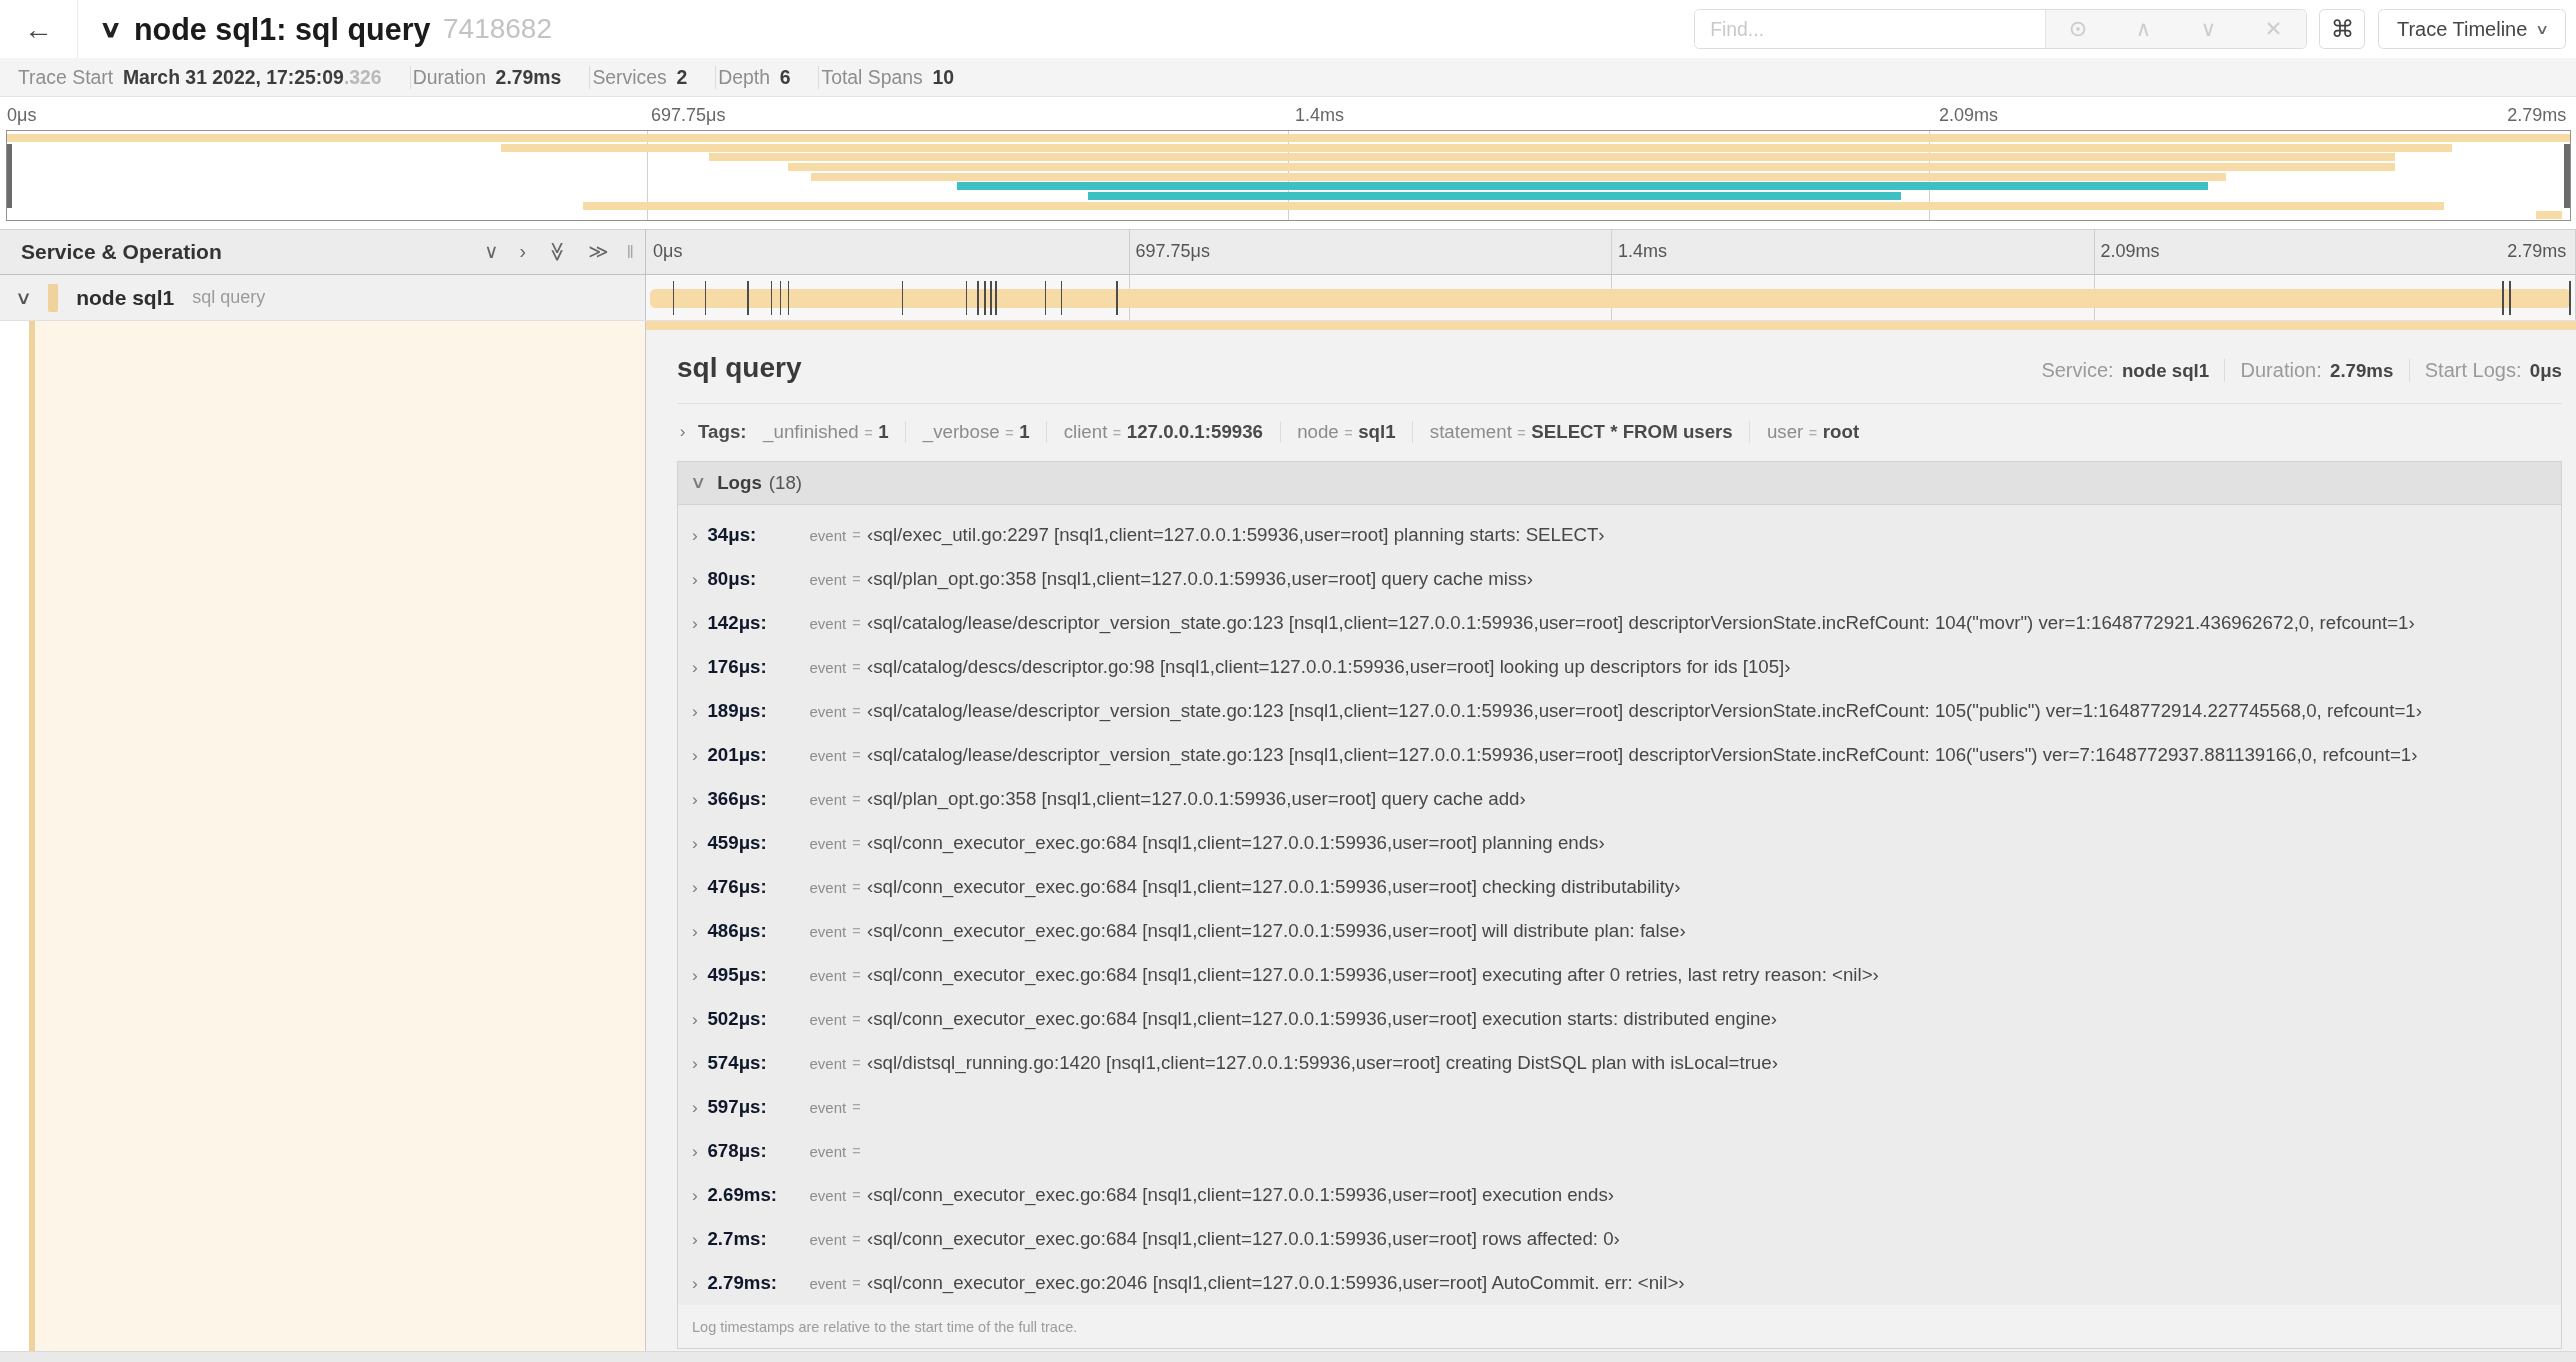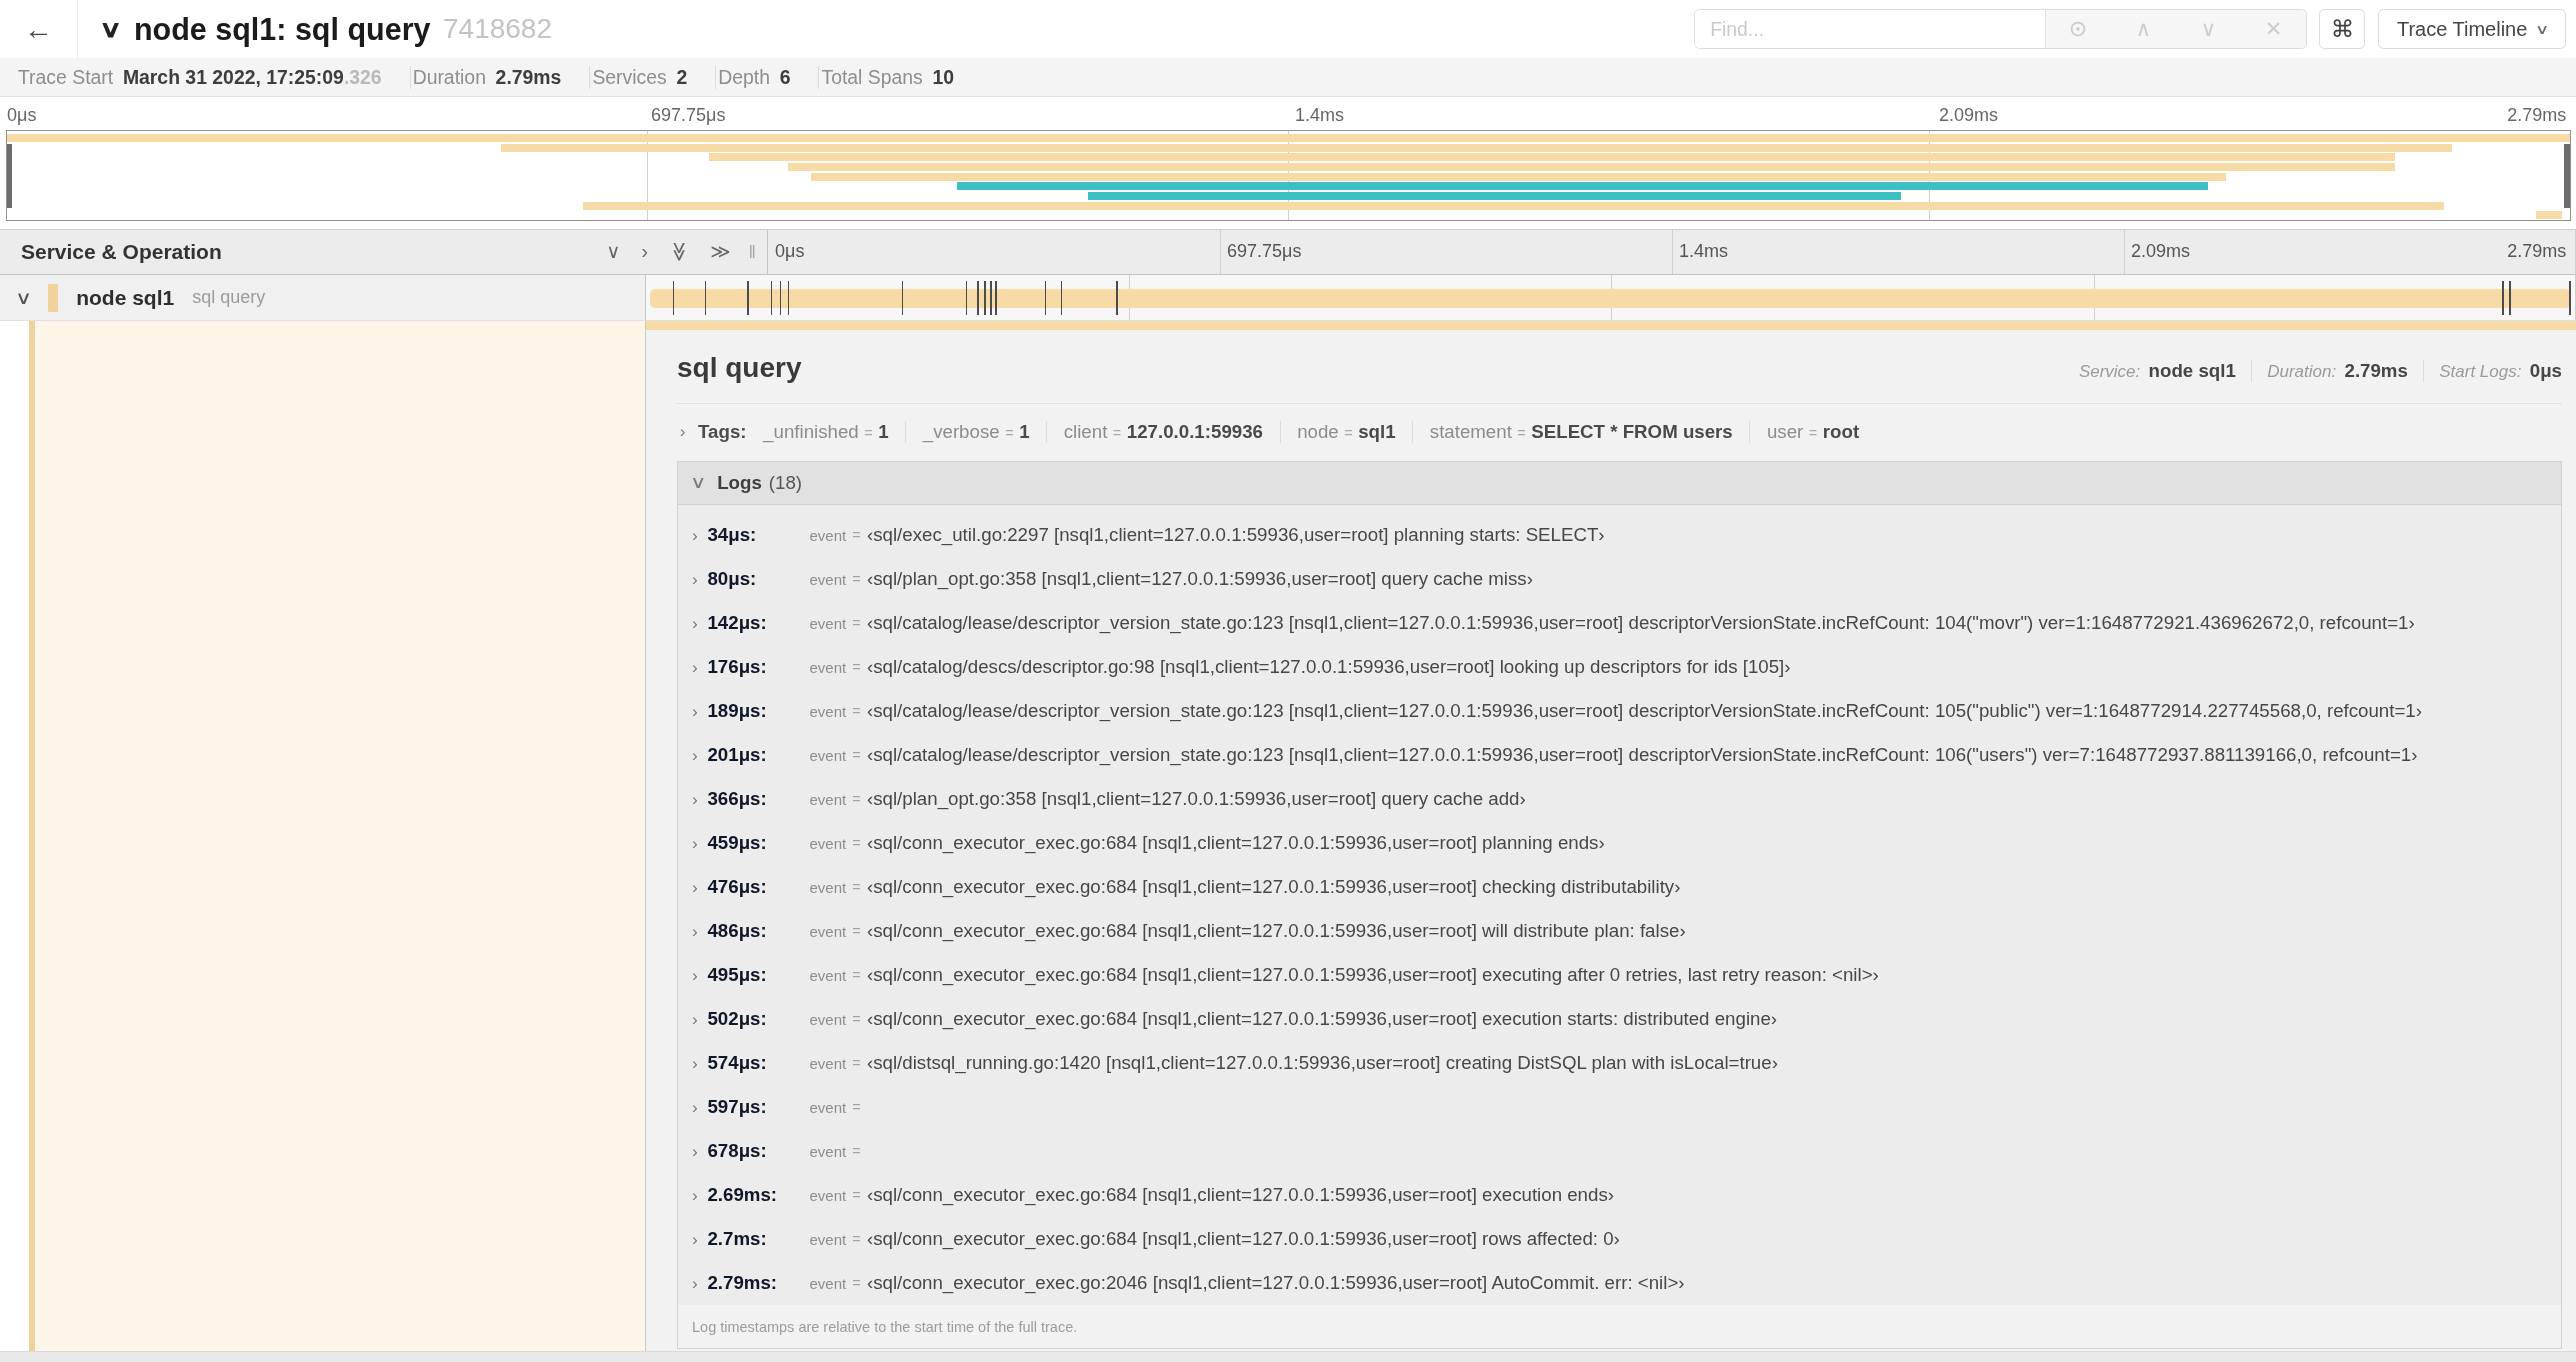--- a/index.html
+++ b/index.html
@@ -40,21 +40,21 @@
   .mini-canvas { position: relative; height: 91px; border: 0.7px solid #919191; background: #fff; overflow: hidden; }
   .mini-span { position: absolute; height: 8.3px; }
   .grid-line { position: absolute; top: 0; bottom: 0; width: 0; border-left: 1.4px solid #d0d0d0; }
   .scrub { position: absolute; width: 5.5px; top: 12.5px; height: 64px; background: #6c6c6c; z-index: 3; cursor: ew-resize; }
   .scrub.left { left: 0; } .scrub.right { right: 0; }
   .ruler-label { position: absolute; top: 8.3px; font-size: 18px; color: #666; padding-left: 7px; white-space: nowrap; }
   .ruler-label.last { padding-left: 0; padding-right: 5.5px; }
 
   
   .tl-header { height: 46px; display: flex; border-top: 0.7px solid #cfcfcf; border-bottom: 0.7px solid #c3c3c3; background: #ececec; flex: none; }
-  .tl-header-left { width: 768px; flex: none; display: flex; align-items: center; padding: 0 9.7px 0 21px; border-right: 0.7px solid #c4c4c4; position: relative; }
+  .tl-header-left { width: 646px; flex: none; display: flex; align-items: center; padding: 0 9.7px 0 21px; border-right: 0.7px solid #c4c4c4; position: relative; }
   .svc-op-title { font-size: 21px; font-weight: 700; color: #333; flex: 1; }
   .hdr-icon { font-size: 19.4px; color: #666; margin-left: 21px; cursor: pointer; line-height: 1; }
   .hdr-icon.dbl-down { display: inline-block; transform: rotate(90deg); }
   .grip { font-size: 18px; color: #a9a9a9; margin-left: 18px; letter-spacing: 1.4px; cursor: col-resize; }
   .tl-header-right { flex: 1; position: relative; }
   .tl-header-right .ruler-label { top: 11px; color: #555; }
 
   
   .tl-row { height: 46px; display: flex; border-bottom: 0.7px solid #e0e0e0; flex: none; }
   .tl-row-left { width: 646px; flex: none; background: #f0f0f0; border-right: 0.7px solid #c4c4c4; display: flex; align-items: center; padding-left: 16.6px; cursor: pointer; }
@@ -74,21 +74,21 @@
   .detail-accent { width: 6.2px; }
   .detail-cream { flex: 1; }
   .detail-right { flex: 1; display: flex; flex-direction: column; min-width: 0; background: #f2f2f2; }
   .detail-top-strip { height: 9px; flex: none; }
   .detail-card { margin: 0 14px 0 31px; flex: 1; display: flex; flex-direction: column; min-height: 0; }
   .detail-title-row { display: flex; align-items: baseline; justify-content: space-between; padding-top: 22px; }
   .detail-title { font-size: 28px; font-weight: 700; color: #3a3a3a; }
   .meta { display: flex; align-items: center; }
   .meta-item { display: flex; align-items: baseline; }
   .meta-item + .meta-item { border-left: 1.4px solid #dcdcdc; margin-left: 15.2px; padding-left: 15.2px; }
-  .meta-item .lbl { font-size: 17px; color: #9a9a9a; margin-right: 8.3px; font-style: italic; }
+  .meta-item .lbl { font-size: 20px; color: #9a9a9a; margin-right: 8.3px; }
   .meta-item .val { font-size: 18.7px; color: #464646; font-weight: 700; }
   .detail-hr { border: none; border-top: 1.4px solid #e1e1e1; margin-top: 19.4px; }
   .tags-row { display: flex; align-items: center; margin-top: 16.6px; padding-left: 2.8px; cursor: pointer; }
   .sm-chevron { font-size: 17.3px; color: #7b7b7b; margin-right: 12.5px; }
   .tags-label { font-size: 18.7px; font-weight: 700; color: #4c4c4c; }
   .tags-list { display: flex; align-items: center; list-style: none; }
   .tag-item { display: flex; align-items: baseline; padding: 0 16.6px; }
   .tag-item + .tag-item { border-left: 1.4px solid #dcdcdc; }
   .tag-key { font-size: 18.7px; color: #8c8c8c; }
   .tag-eq { font-size: 14.5px; color: #aaa; margin: 0 5.5px; }

